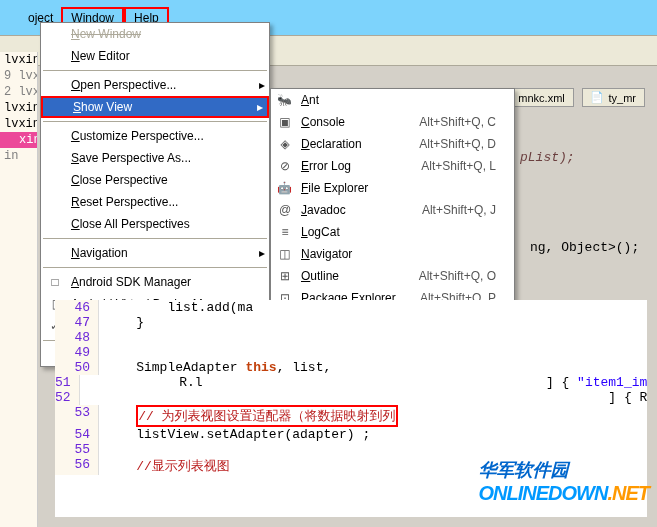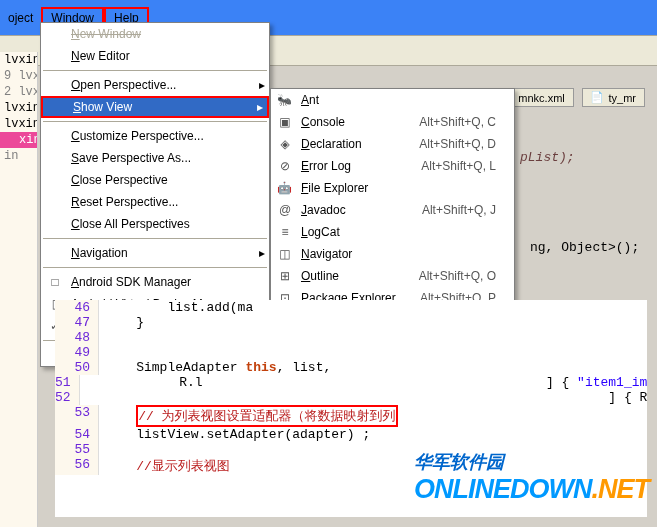--- a/index.html
+++ b/index.html
@@ -1,18 +1,18 @@
 <!DOCTYPE html>
 <html><head>
 <meta charset="utf-8">
 <style>
 * { margin: 0; padding: 0; box-sizing: border-box; }
 body { font-family: "Microsoft Sans Serif", sans-serif; font-size: 12px; background: #d4d0c8; width: 657px; height: 527px; overflow: hidden; position: relative; }
 
-.menubar { background: #3b82f6; height: 36px; display: flex; align-items: center; padding-left: 0; border-bottom: 1px solid #aca899; }
+.menubar { background: #7dd3fc; height: 36px; display: flex; align-items: center; padding-left: 20px; border-bottom: 1px solid #aca899; }
 .menubar .mitem { padding: 2px 8px; cursor: default; }
 .menubar .mitem.boxed { border: 2px solid #ff0000; }
 
 .toolbar { background: #ece9d8; height: 30px; display: flex; align-items: center; border-bottom: 1px solid #aca899; padding-left: 40px; gap: 4px; }
 .tbtn { width: 22px; height: 22px; display: inline-flex; align-items: center; justify-content: center; color: #555; }
 .tsep { width: 1px; height: 20px; background: #aca899; margin: 0 3px; }
 
 .left-gutter { position: absolute; left: 0; top: 52px; width: 38px; bottom: 0; background: #fdf8ed; border-right: 1px solid #ccc; font-family: "Courier New", monospace; font-size: 12px; }
 .left-gutter div { padding: 1px 4px; white-space: nowrap; overflow: hidden; }
 .left-gutter .sel { background: #ec4899; color: #fff; padding-left: 19px; }
@@ -40,21 +40,21 @@
 .dropdown .ditem.dis .lbl { color: #aca899; text-decoration: line-through; }
 .dropdown .ditem .arrow { position: absolute; right: 4px; }
 .dropdown hr { border: none; border-top: 1px solid #aca899; margin: 3px 2px; }
 .dropdown .rbox { border: 2px solid #ff0000; }
 
 #menu1 { left: 40px; top: 22px; width: 230px; }
 #menu2 { left: 270px; top: 88px; width: 245px; }
 
 .watermark { position: absolute; right: 8px; bottom: 22px; font-weight: bold; font-style: italic; }
 .watermark .cn { color: #0066cc; font-size: 18px; }
-.watermark .en { color: #0099ff; font-size: 27px; letter-spacing: -1px; }
+.watermark .en { color: #0099ff; font-size: 20px; letter-spacing: -1px; }
 .watermark .net { color: #ff9900; }
 
 .ul { text-decoration: underline; }
 </style>
 </head>
 <body>
 
 <div class="menubar">
   <span class="mitem">oject</span>
   <span class="mitem boxed"><span class="ul">Window</span></span>

